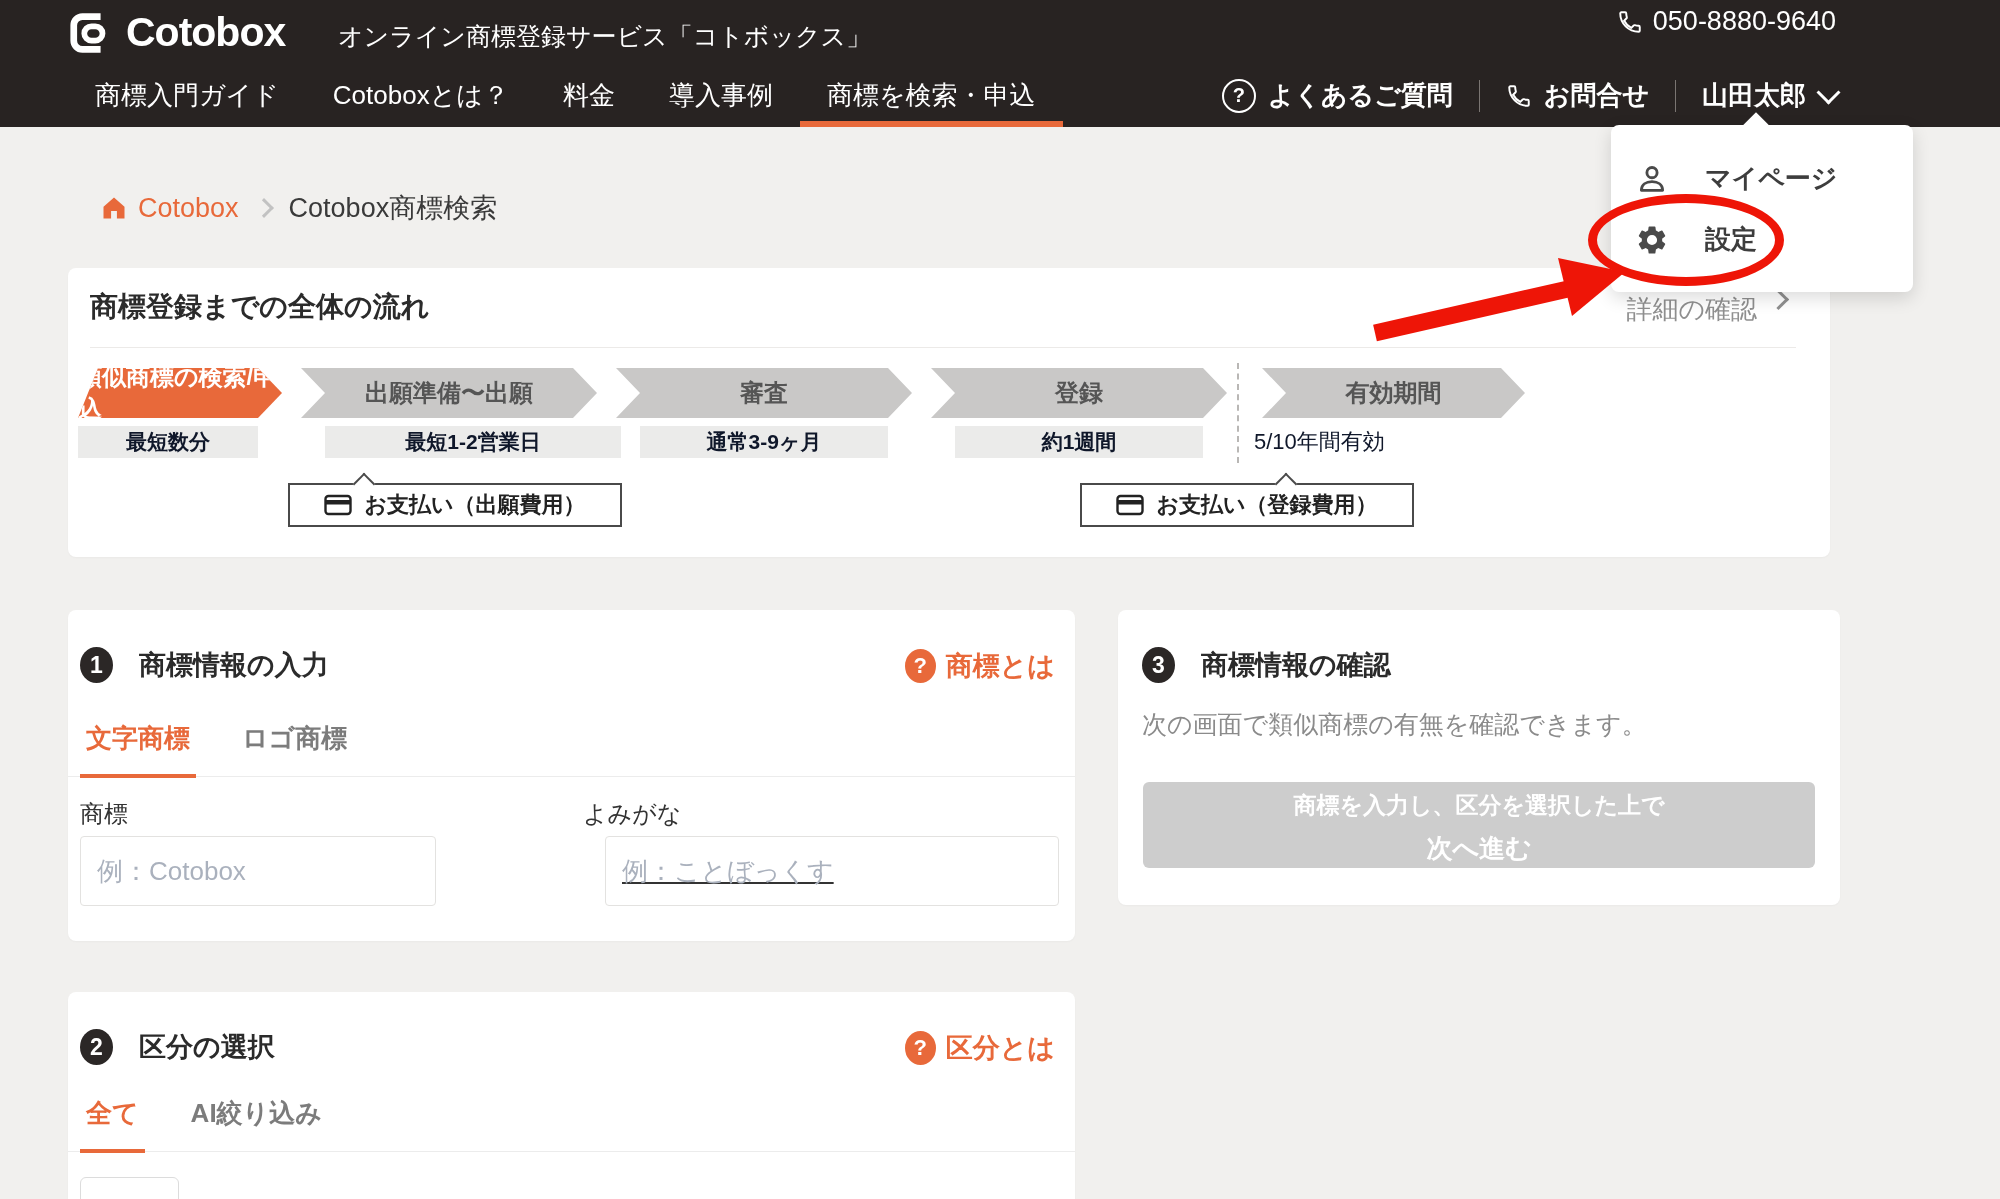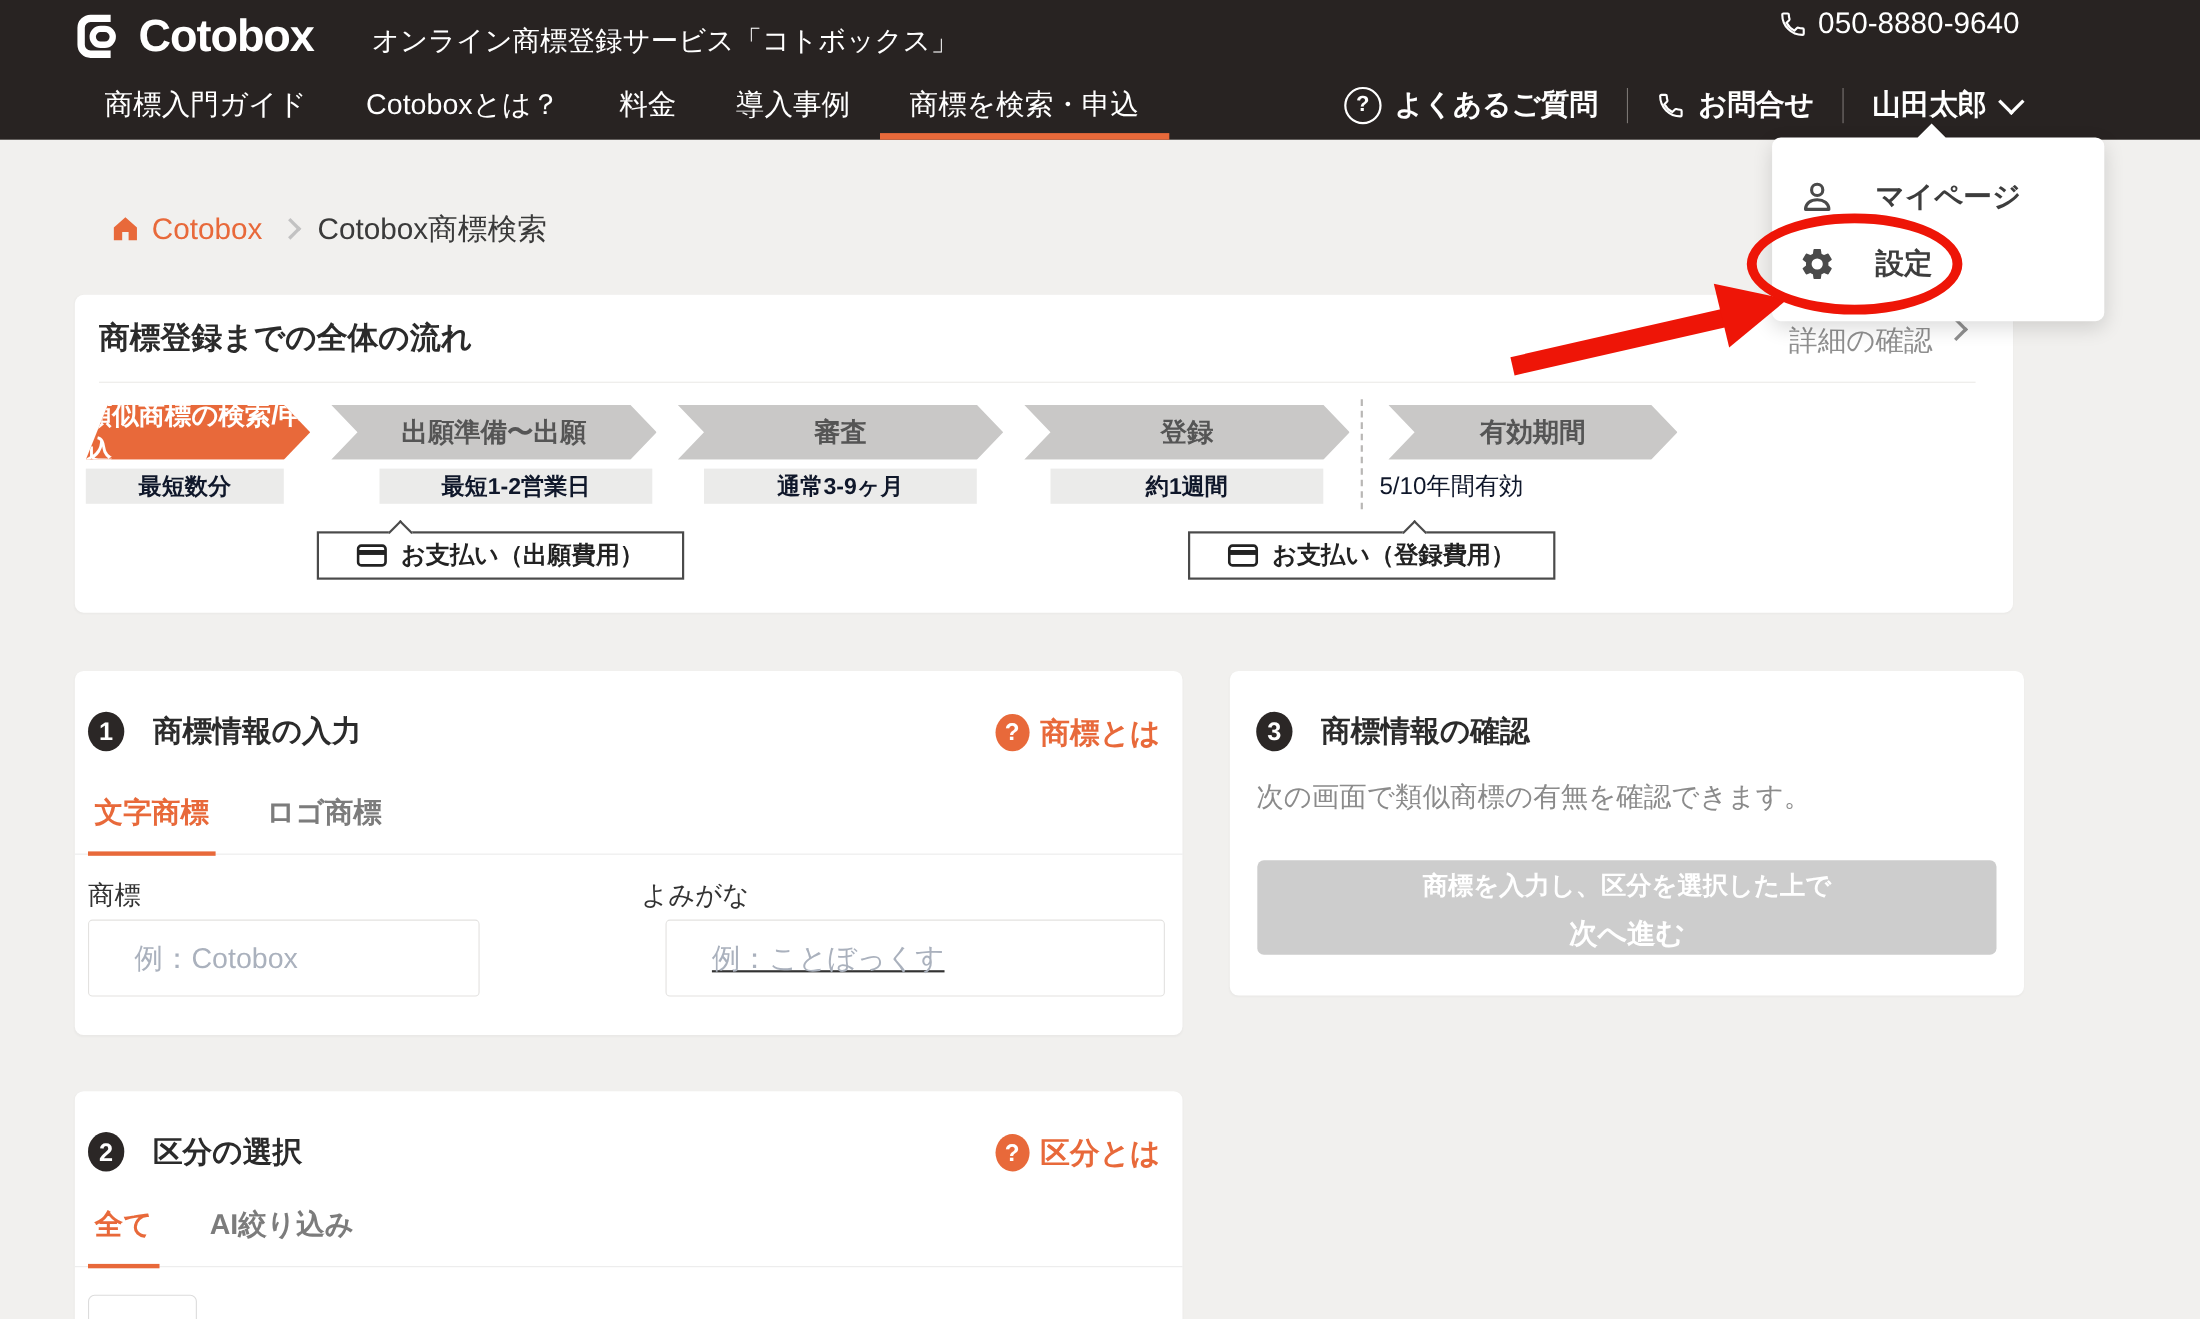--- a/index.html
+++ b/index.html
@@ -53,21 +53,21 @@
   .num-circle{width:33px;height:36px;border-radius:50%;background:#2b2726;color:#fff;font-size:23px;font-weight:700;display:flex;align-items:center;justify-content:center;}
   .panel-title{font-size:27px;font-weight:700;color:#2b2b2b;}
   .help-link{position:absolute;right:20px;top:38px;display:flex;align-items:center;gap:10px;color:#E8693A;font-size:27px;font-weight:700;cursor:pointer;}
   .q-orange{width:31px;height:34px;border-radius:50%;background:#E8693A;color:#fff;font-size:22px;font-weight:700;display:flex;align-items:center;justify-content:center;}
   .tabs{position:absolute;left:0;right:0;display:flex;gap:40px;padding:0 12px;border-bottom:1px solid #ececec;}
   .tab{font-size:26px;font-weight:700;color:#7c7c7c;padding:16px 6px 18px;cursor:pointer;}
   .tab.active{color:#E8693A;border-bottom:4px solid #E8693A;margin-bottom:-2px;}
   .card1{left:68px;top:610px;width:1007px;height:331px;}
   .card1 .tabs{top:95px;}
   .field-label{position:absolute;font-size:24px;color:#333;}
-  .field-input{position:absolute;height:70px;border:1px solid #e3e2e0;border-radius:4px;background:#fff;padding:0 41px;font-size:26px;color:#333;box-sizing:border-box;font-family:inherit;}
+  .field-input{position:absolute;height:70px;border:1px solid #e3e2e0;border-radius:4px;background:#fff;padding:0 16px;font-size:26px;color:#333;box-sizing:border-box;font-family:inherit;}
   .field-input::placeholder{color:#aab1bd;opacity:1;}
   .card3{left:1118px;top:610px;width:722px;height:295px;}
   .card3-desc{position:absolute;left:24px;top:98px;font-size:25px;color:#8b8b8b;}
   .next-btn{position:absolute;left:25px;top:172px;width:672px;height:86px;background:#cdcdcd;border:none;border-radius:6px;color:#fff;text-align:center;cursor:default;font-family:inherit;}
   .next-btn .l1{display:block;font-size:23px;font-weight:700;margin-top:6px;}
   .next-btn .l2{display:block;font-size:26px;font-weight:700;margin-top:10px;}
   .card2{left:68px;top:992px;width:1007px;height:240px;}
   .card2 .tabs{top:88px;}
   .class-box{position:absolute;left:12px;top:185px;width:97px;height:60px;border:1px solid #dcdcdc;border-radius:6px;background:#fff;}
   
@@ -156,21 +156,21 @@
   <div class="flow-divider"></div>
 
   <div class="step-arrow first" style="left:10px;width:204px;">類似商標の検索/申込</div>
   <div class="step-arrow mid" style="left:233px;width:296px;">出願準備〜出願</div>
   <div class="step-arrow mid" style="left:548px;width:296px;">審査</div>
   <div class="step-arrow mid" style="left:863px;width:296px;">登録</div>
   <div class="flow-dashed"></div>
   <div class="step-arrow mid" style="left:1194px;width:263px;">有効期間</div>
 
   <div class="step-dur" style="left:10px;width:180px;">最短数分</div>
-  <div class="step-dur" style="left:257px;width:248px;margin-left:20px;">最短1-2営業日</div>
+  <div class="step-dur" style="left:257px;width:296px;">最短1-2営業日</div>
   <div class="step-dur" style="left:572px;width:248px;">通常3-9ヶ月</div>
   <div class="step-dur" style="left:887px;width:248px;">約1週間</div>
   <div class="step-dur plain" style="left:1186px;width:260px;">5/10年間有効</div>
 
   <div class="pay-box" style="left:220px;">
     <span class="pay-pointer" style="left:66px;"></span>
     <span>
       <svg width="28" height="22" viewBox="0 0 28 22">
           <rect x="1.5" y="2" width="25" height="18" rx="3" fill="#fff" stroke="#222" stroke-width="2.4"></rect>
           <rect x="1.5" y="6" width="25" height="4.5" fill="#222"></rect>

